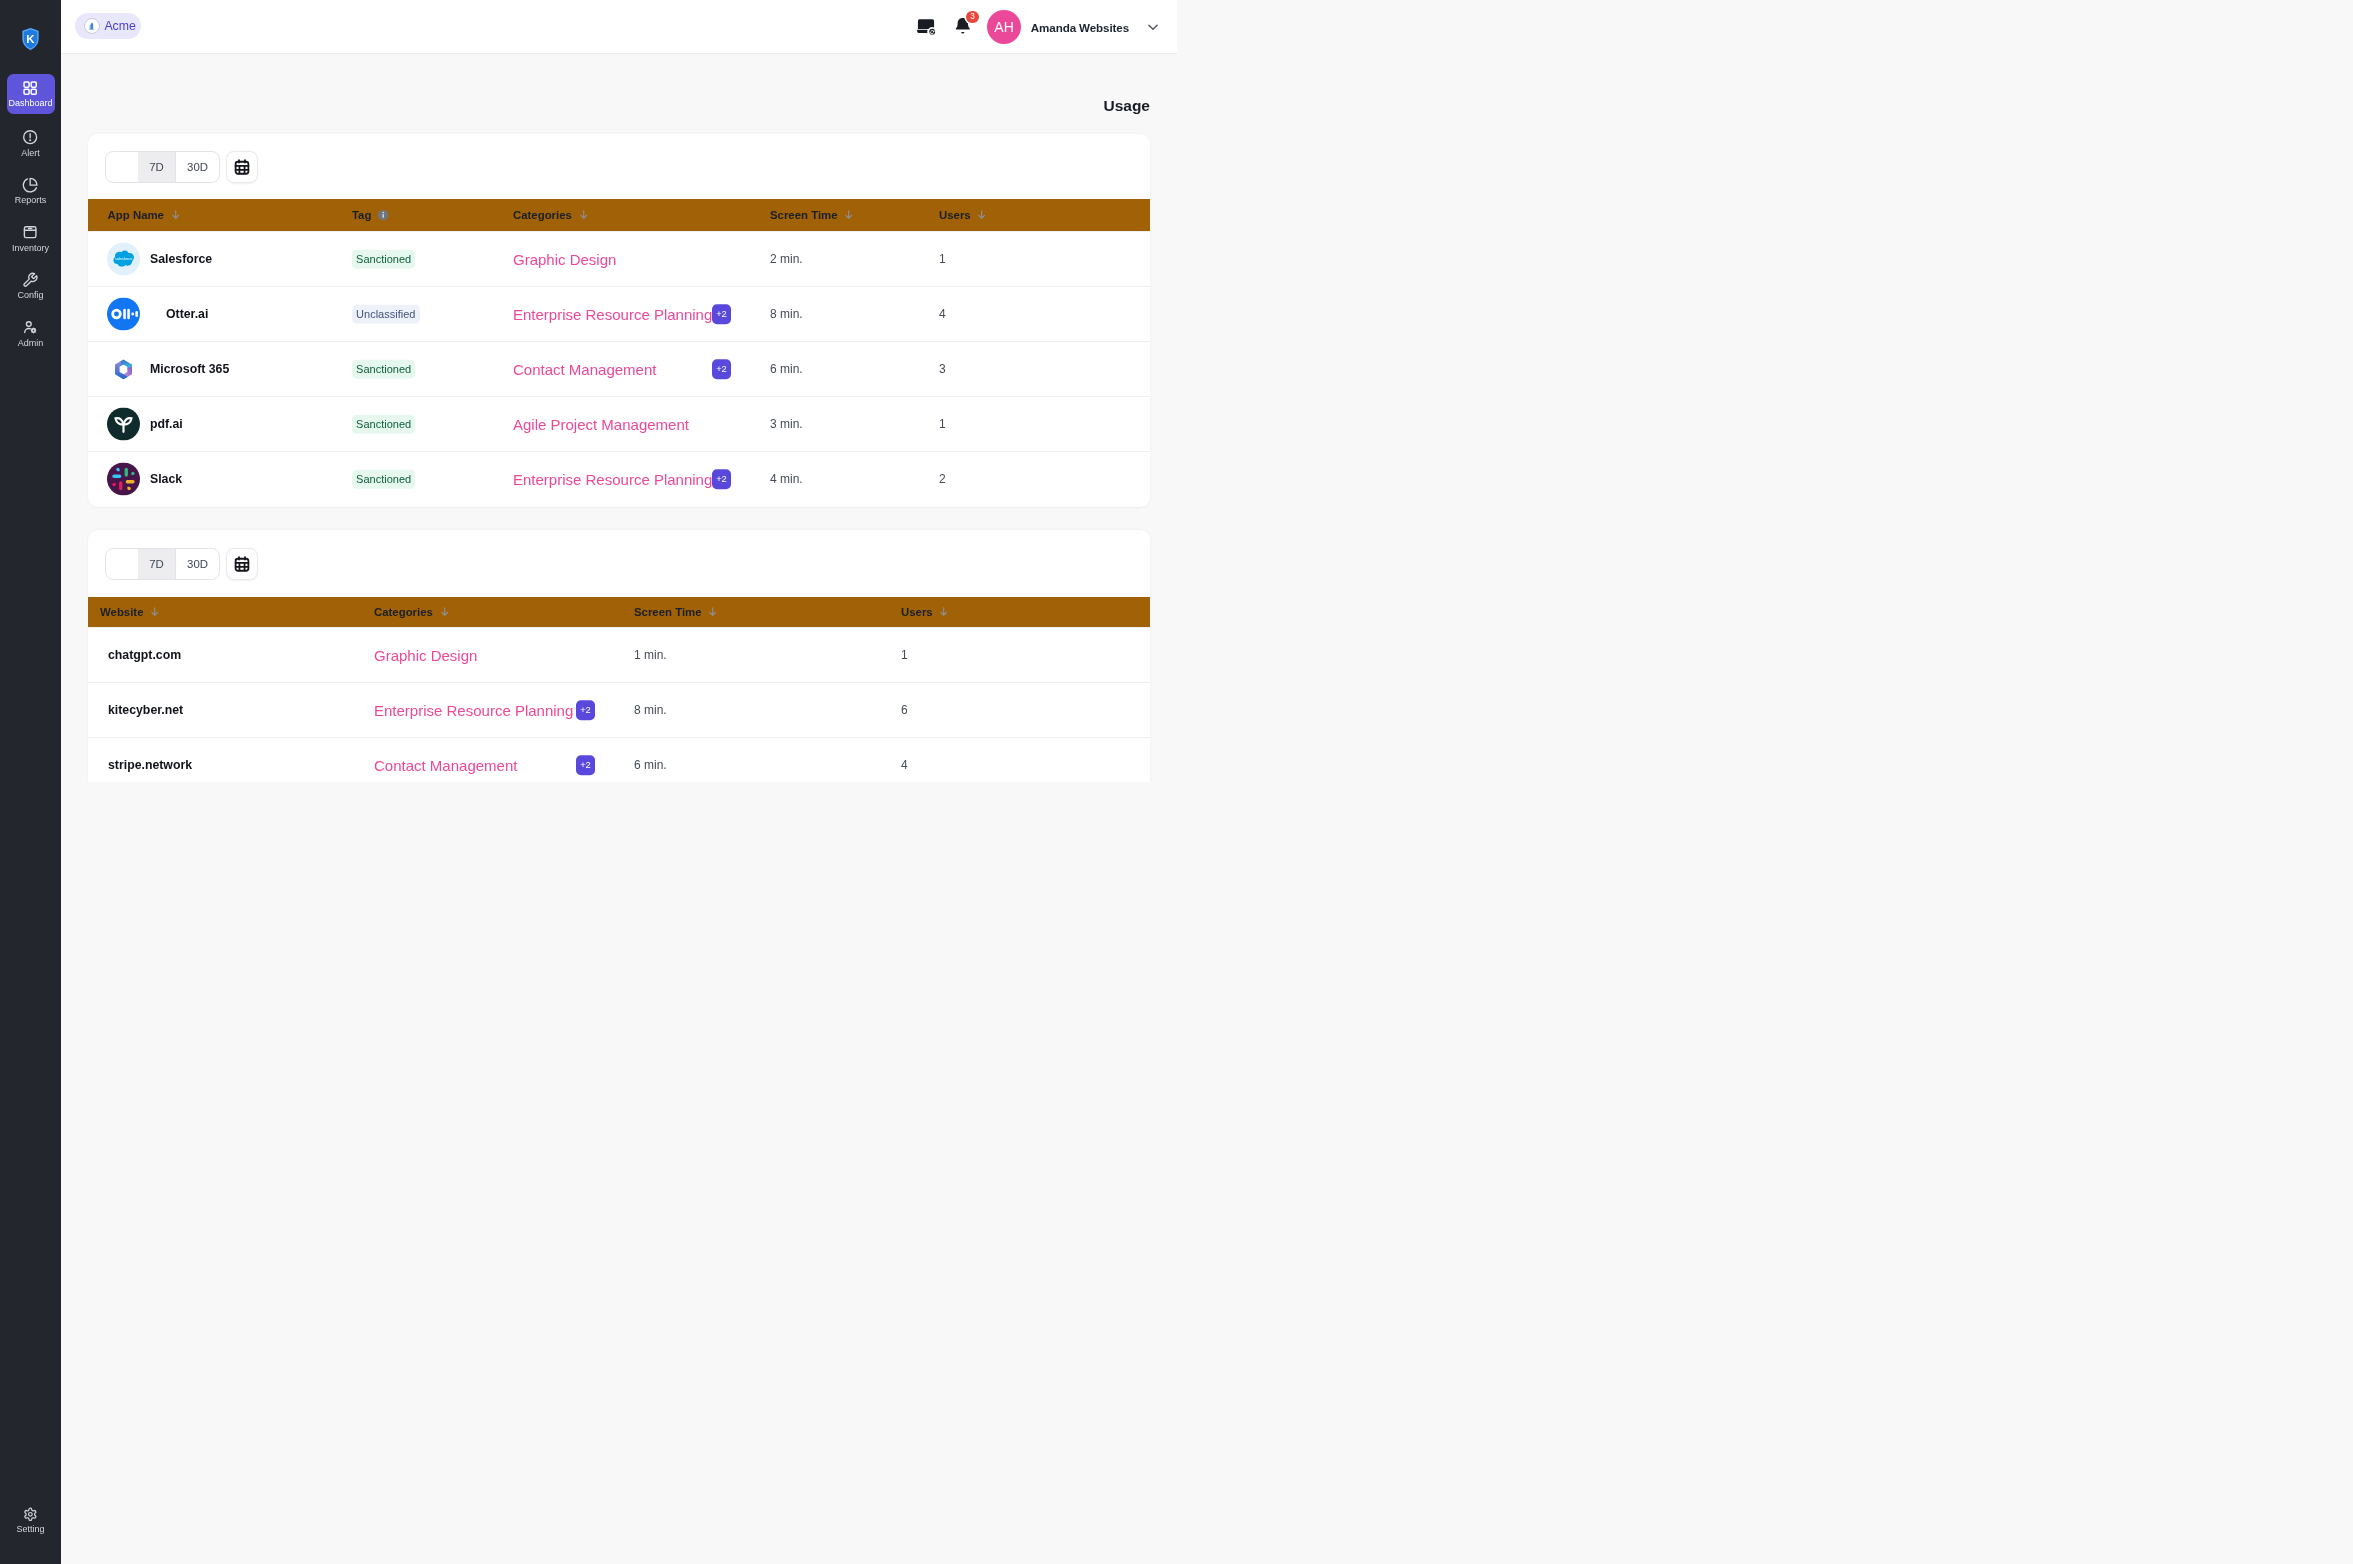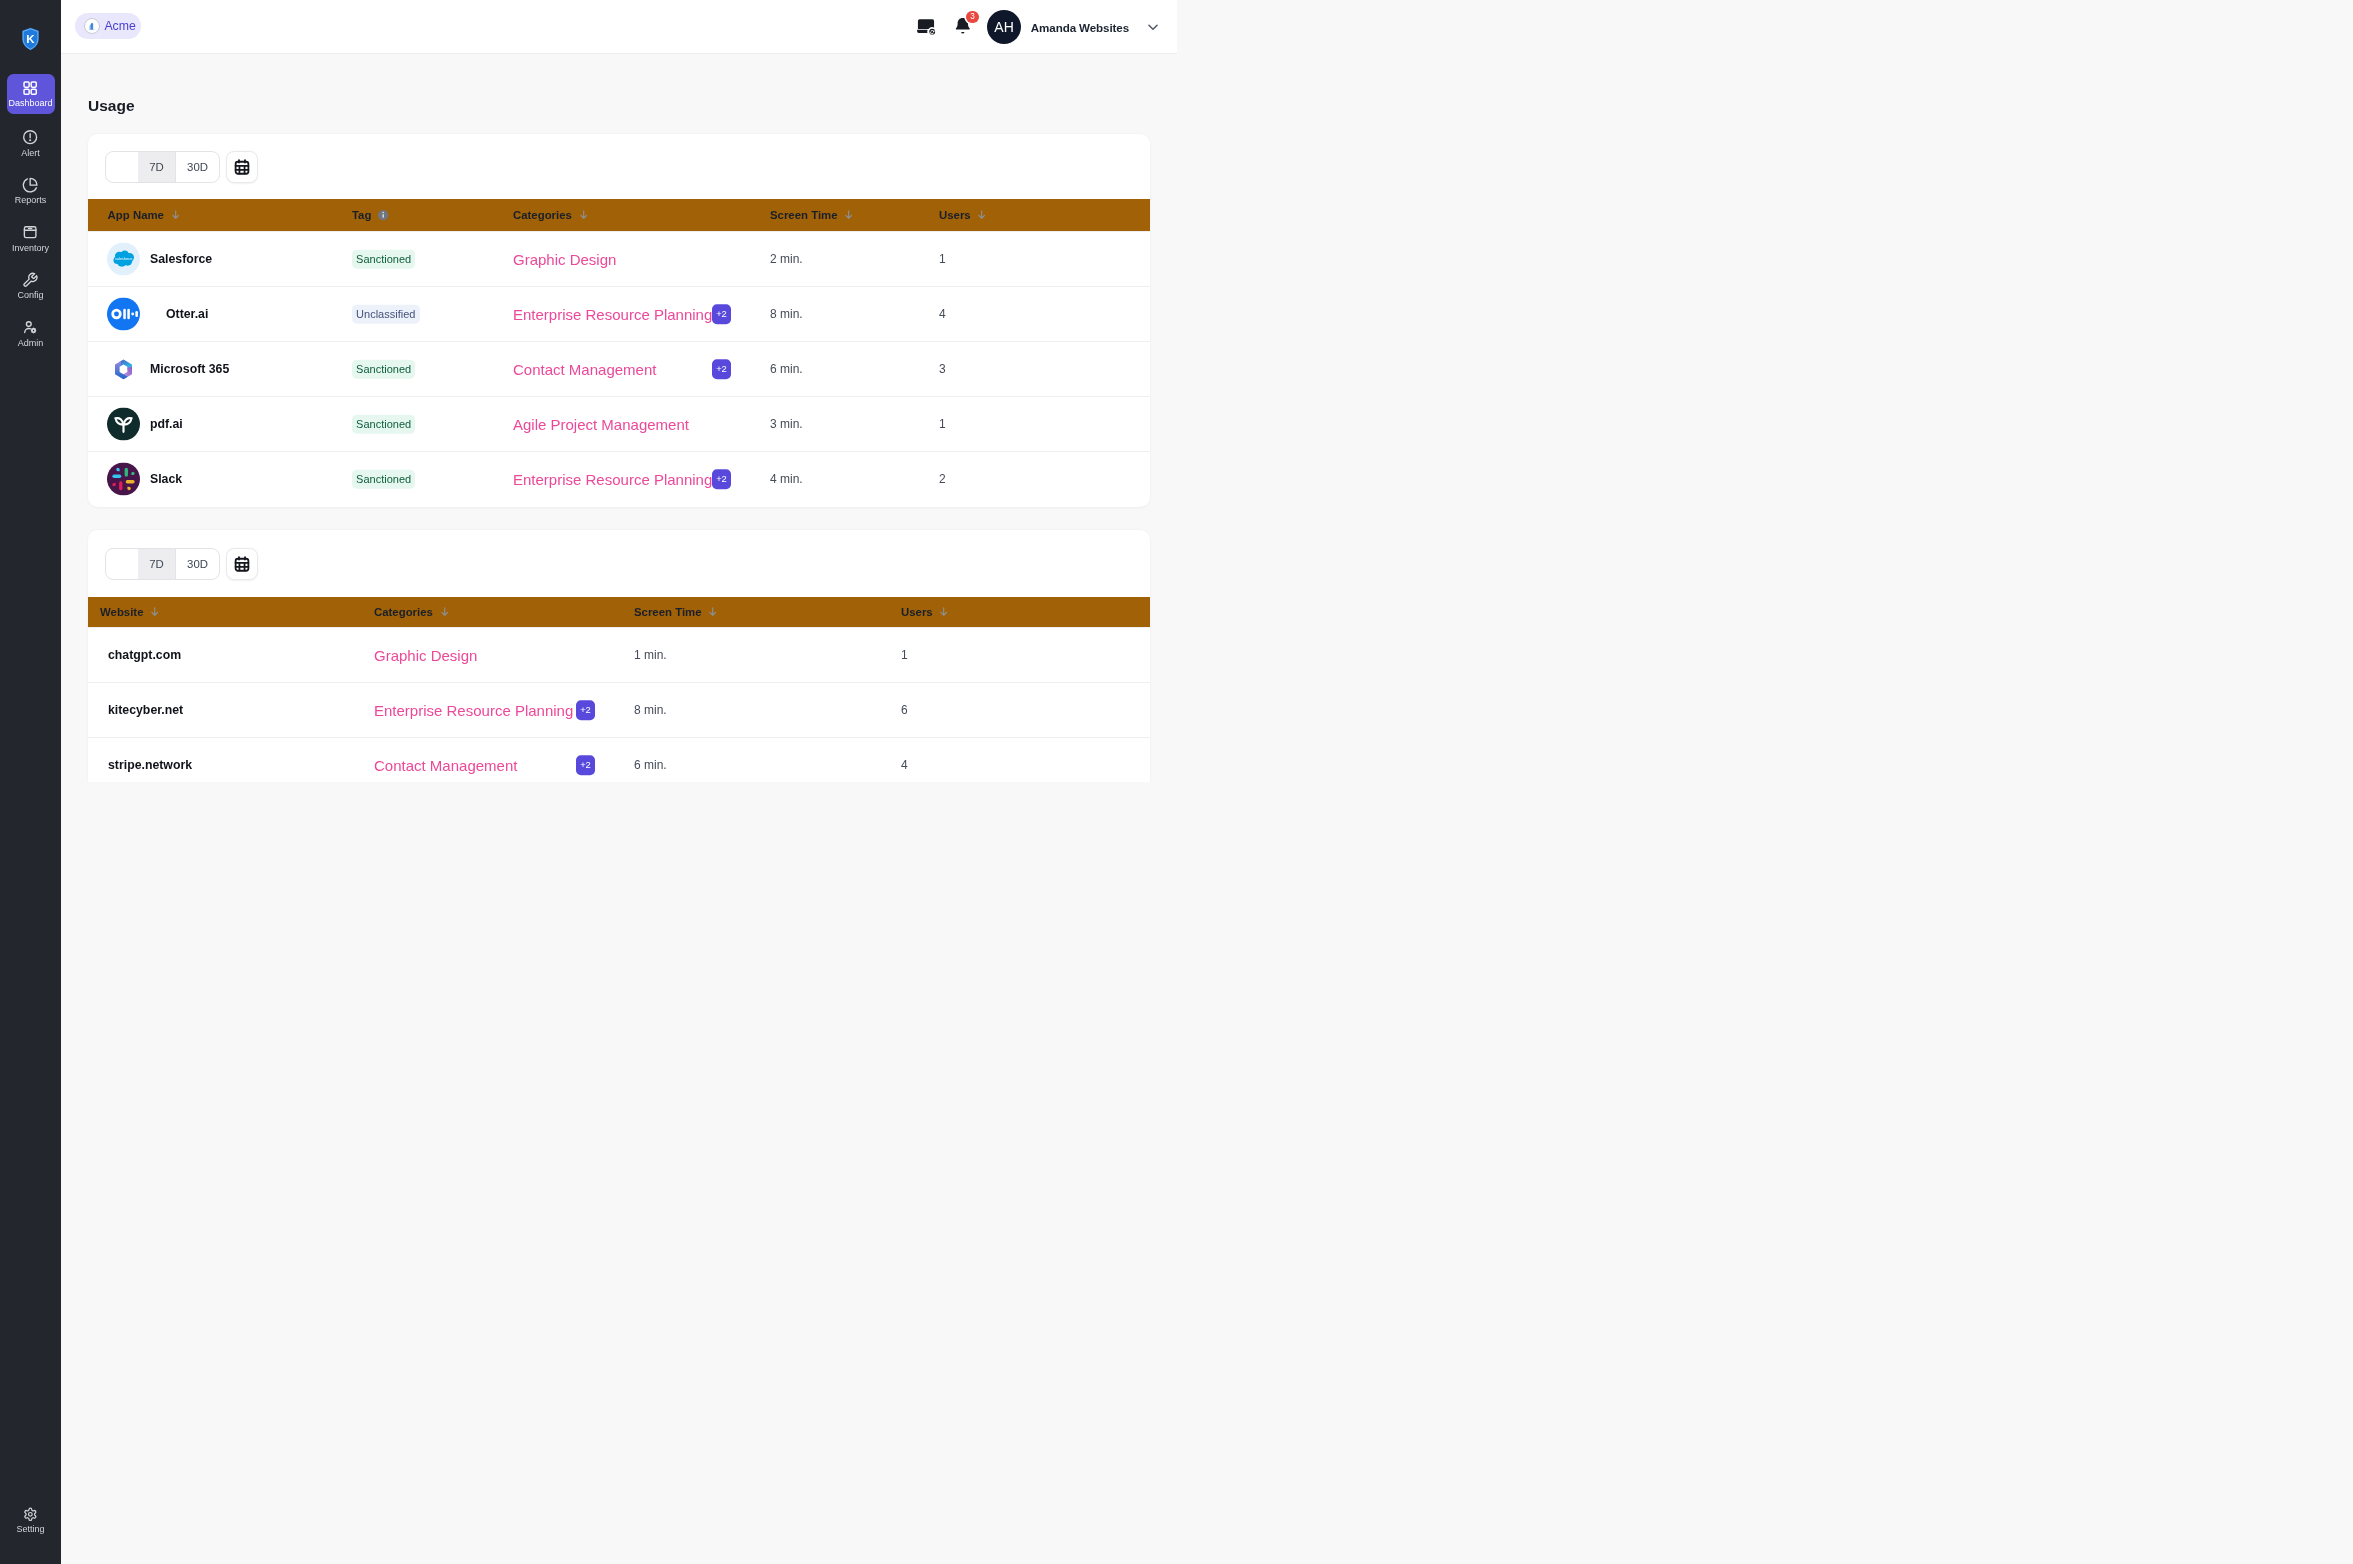--- a/index.html
+++ b/index.html
@@ -19,27 +19,27 @@
 
 .top { margin-left:61px; height:54px; background:#fff; border-bottom:0.8px solid #ececef; position:relative; }
 .org { position:absolute; left:14px; top:13px; height:26px; border-radius:13px; background:#e9e7fb; display:flex; align-items:center; padding:0 4.9px 0 9px; }
 .org .circ { width:16.3px; height:16.3px; border-radius:50%; background:#fff; border:1.2px solid #c7cbd3; display:flex; align-items:center; justify-content:center; }
 .org .nm { margin-left:4.1px; font-size:12.3px; color:#4a3fd0; }
 .topright { position:absolute; right:0; top:0; height:54px; display:flex; align-items:center; }
 .ticon { position:relative; color:#191c23; }
 .laptop { margin-right:16.3px; }
 .bellwrap { margin-right:14px; position:relative; }
 .badge3 { position:absolute; top:-4.9px; right:-5.7px; width:12.3px; height:12.3px; background:#e8483e; color:#fff; font-size:8.2px; border-radius:50%; display:flex; align-items:center; justify-content:center; box-shadow:0 0 0 1.6px #fff; }
-.avatar { width:34px; height:34px; border-radius:50%; background:#0f172a; color:#fff; font-size:14px; display:flex; align-items:center; justify-content:center; margin-right:9.8px; }
+.avatar { width:34px; height:34px; border-radius:50%; background:#ec4899; color:#fff; font-size:14px; display:flex; align-items:center; justify-content:center; margin-right:9.8px; }
 .uname { font-size:11.6px; font-weight:700; color:#1b2430; margin-right:17px; letter-spacing:-0.1px; }
 .chev { margin-right:17px; color:#555b66; }
 
 
 .main { margin-left:61px; padding:0 27px; }
-h1.usage { font-size:15.5px; font-weight:700; padding-top:43px; color:#181c25; }
+h1.usage { font-size:15.5px; font-weight:700; padding-top:43px; color:#181c25;text-align:right; }
 
 .card { position:relative; background:#fff; border-radius:9.8px; box-shadow:0 0.8px 2.5px rgba(16,24,40,.05); margin-top:19px; overflow:hidden; }
 .card-head { height:65px; display:flex; align-items:center; padding:0 16.3px 0 17px; }
 .card-head h2 { font-size:18px; font-weight:700; color:#10131a; letter-spacing:-0.4px; flex:1 1 auto; position:relative; top:-1.6px; }
 #card2 .card-head h2 { font-size:19px; letter-spacing:0; top:-2px; }
 .seg { display:flex; height:32px; border:0.8px solid #e3e3e7; border-radius:8.2px; overflow:hidden; background:#fff; margin-right:6px;padding-left:32px; }
 .seg .s { width:43px; display:flex; align-items:center; justify-content:center; font-size:11.4px; color:#3f4754; }
 .seg .s.on { background:#ededef; border-right:0.8px solid #e3e3e7; width:38px; }
 .calbtn { width:32px; height:32px; border:0.8px solid #e9e9ec; border-radius:8.2px; background:#fff; box-shadow:0 0.8px 1.6px rgba(16,24,40,.06); display:flex; align-items:center; justify-content:center; color:#15171d; }
 

